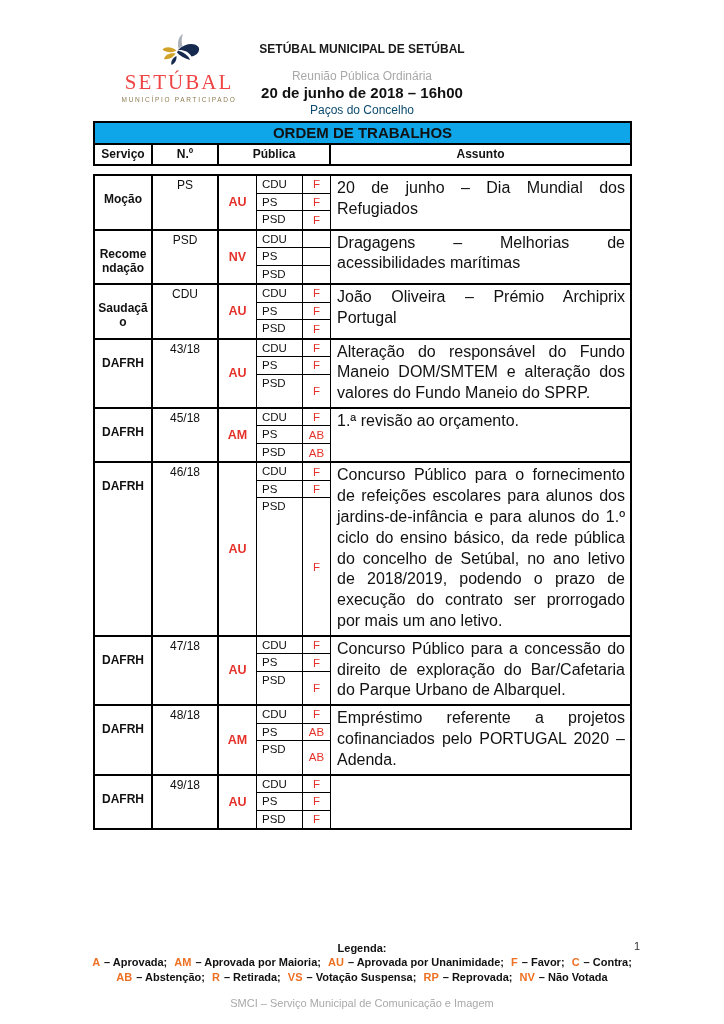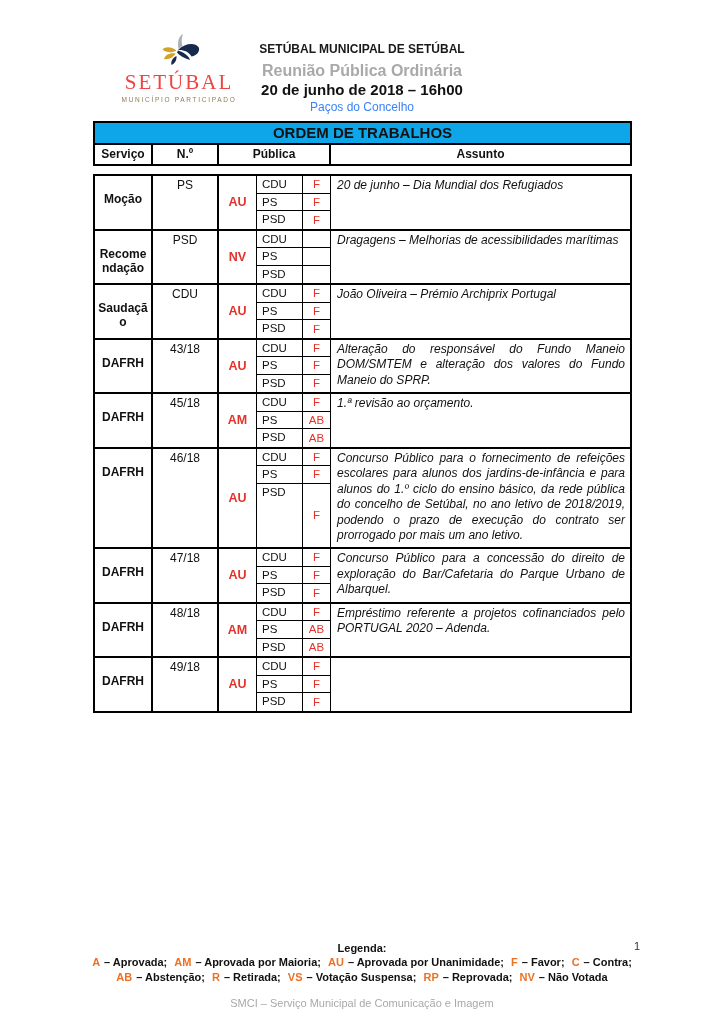--- a/index.html
+++ b/index.html
@@ -3,23 +3,23 @@
 <meta charset="utf-8">
 <style>
   * { margin:0; padding:0; box-sizing:border-box; }
   html,body { background:#ffffff; }
   body { font-family:"Liberation Sans","DejaVu Sans",sans-serif; color:#111; }
   .page { position:relative; width:724px; height:1024px; background:#fff; overflow:hidden; margin:0 auto; }
 
   
   .page-header { position:absolute; top:42px; left:0; width:100%; text-align:center; }
   .hdr-org      { font-size:12px; font-weight:bold; color:#1a1a1a; }
-  .hdr-meeting  { font-size:16px; color:#a9a9a9; margin-top:6px;font-weight:bold; }
+  .hdr-meeting  { font-size:12px; color:#a9a9a9; margin-top:13px; }
   .hdr-datetime { font-size:15px; font-weight:bold; margin-top:1px; }
-  .hdr-location { font-size:12px; color:#3b82f6; margin-top:2px; }
+  .hdr-location { font-size:12px; color:#0c4a6e; margin-top:2px; }
 
   .logo { position:absolute; left:96px; top:-8px; width:166px; text-align:center; }
   .logo-icon { display:block; margin:0 auto; }
   .logo-name { font-family:"Liberation Serif","DejaVu Serif",serif; font-size:21px; color:#ef4444; letter-spacing:2px; line-height:1; margin-top:0; }
   .logo-tagline { font-size:6.5px; color:#8f7d52; letter-spacing:1.7px; margin-top:3px; }
 
   
   .title-table { position:absolute; left:93px; top:121px; width:539px; border:2px solid #000; }
   .title-bar { background:#0ea5e9; text-align:center; font-weight:bold; font-size:15px; padding:1px 0 2px; border-bottom:2px solid #000; }
   .cols-header { display:grid; grid-template-columns:58px 66px 112px 1fr;border-radius:8px; }
@@ -31,21 +31,21 @@
   .trow { display:grid; grid-template-columns:58px 66px 38px 74px 1fr; border-bottom:2px solid #000; }
   .trow:last-child { border-bottom:none; }
   .servico { font-weight:bold; text-align:center; font-size:12px; padding:16px 1px 0; word-break:break-all; border-right:2px solid #000; }
   .numero  { text-align:center; font-size:12px; padding-top:2px; border-right:2px solid #000; }
   .resultado { display:flex; align-items:center; justify-content:center; color:#e4322b; font-weight:bold; font-size:12.5px; border-right:1px solid #000; }
   .votos { display:flex; flex-direction:column; border-right:1px solid #000; }
   .subrow { display:grid; grid-template-columns:46px 1fr; min-height:17.5px; border-bottom:1px solid #000; }
   .subrow:last-child { border-bottom:none; flex:1; }
   .party { font-size:11.5px; padding:2px 0 0 5px; border-right:1px solid #000; }
   .vote { display:flex; align-items:center; justify-content:center; font-size:11.5px; color:#e4322b; }
-  .assunto { font-size:12px; text-align:justify; line-height:1.3; padding:2px 5px 3px 6px;font-style:italic; }
+  .assunto { font-size:16px; text-align:justify; line-height:1.3; padding:2px 5px 3px 6px; }
 
   
   .legend { position:absolute; top:941px; left:0; width:100%; text-align:center; font-size:11px; font-weight:bold; color:#111; line-height:1.3; }
   .lg-item { white-space:nowrap; margin:0 2px; }
   .lg-code { color:#ee7023; }
   .lg-label { margin-left:4px; }
   .page-num { position:absolute; top:940px; left:634px; font-size:11px; color:#333; }
   .page-footer { position:absolute; top:997px; left:0; width:100%; text-align:center; font-size:11px; color:#a9a9a9; }
 </style>
 </head>

